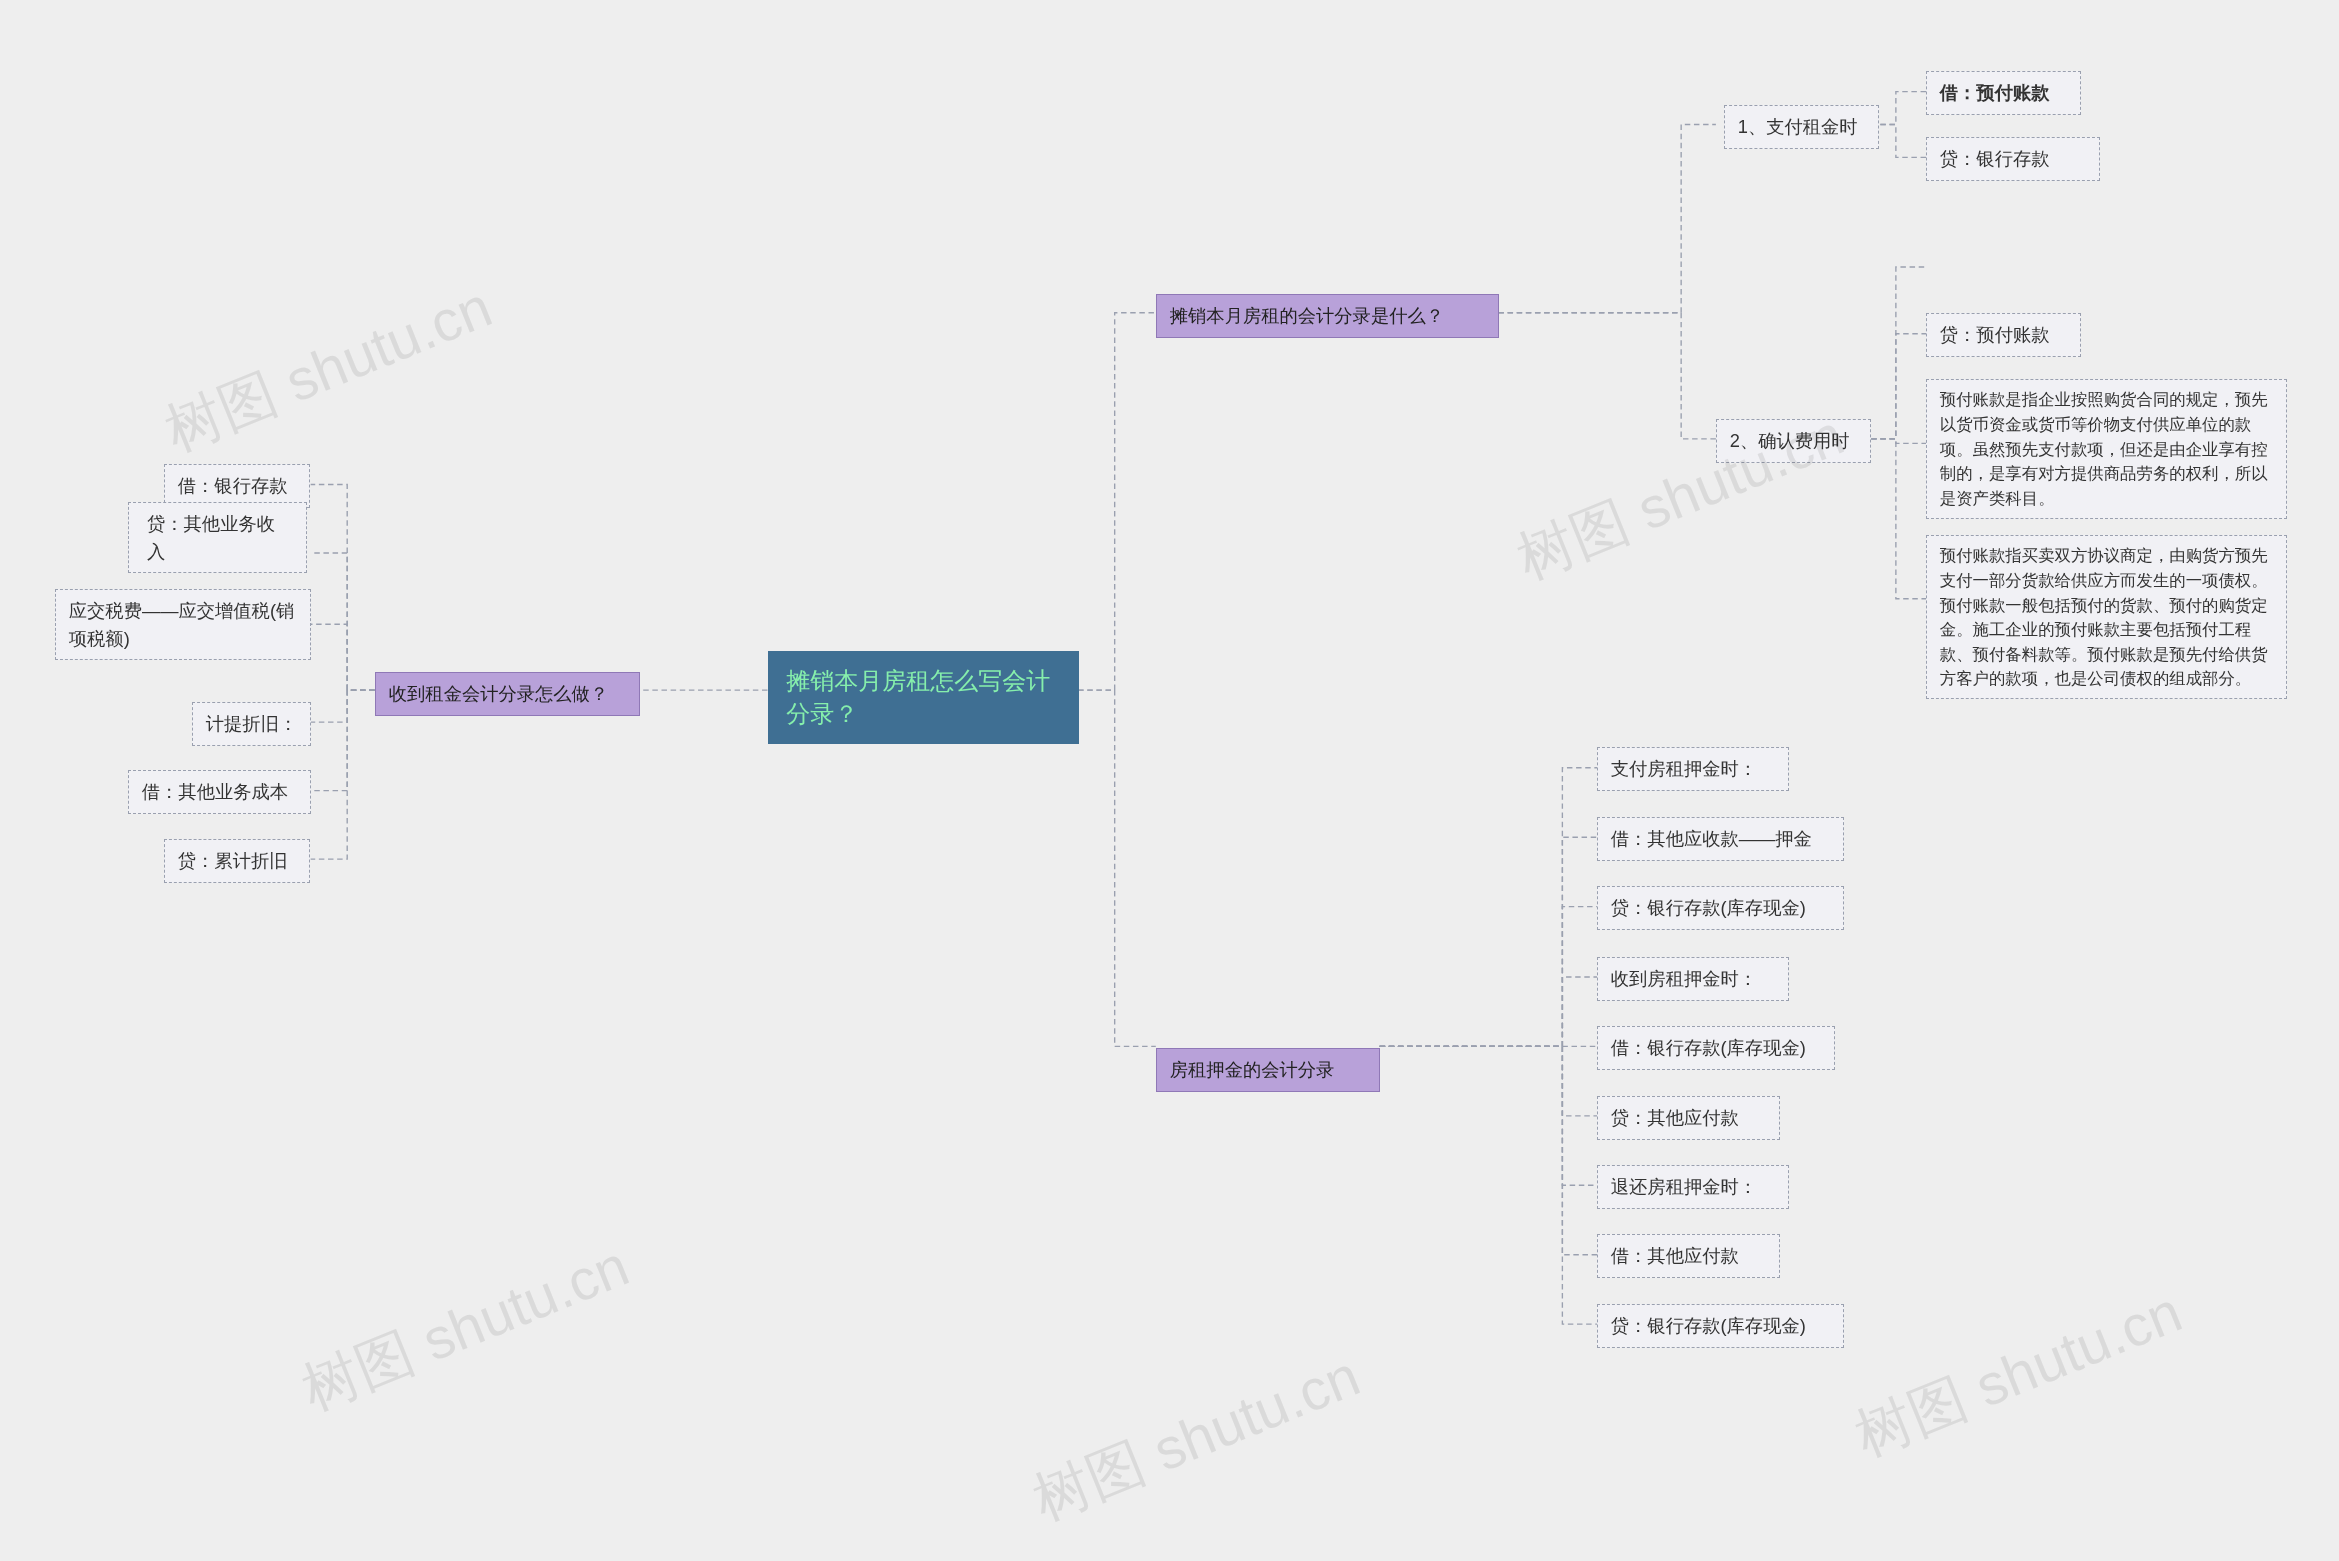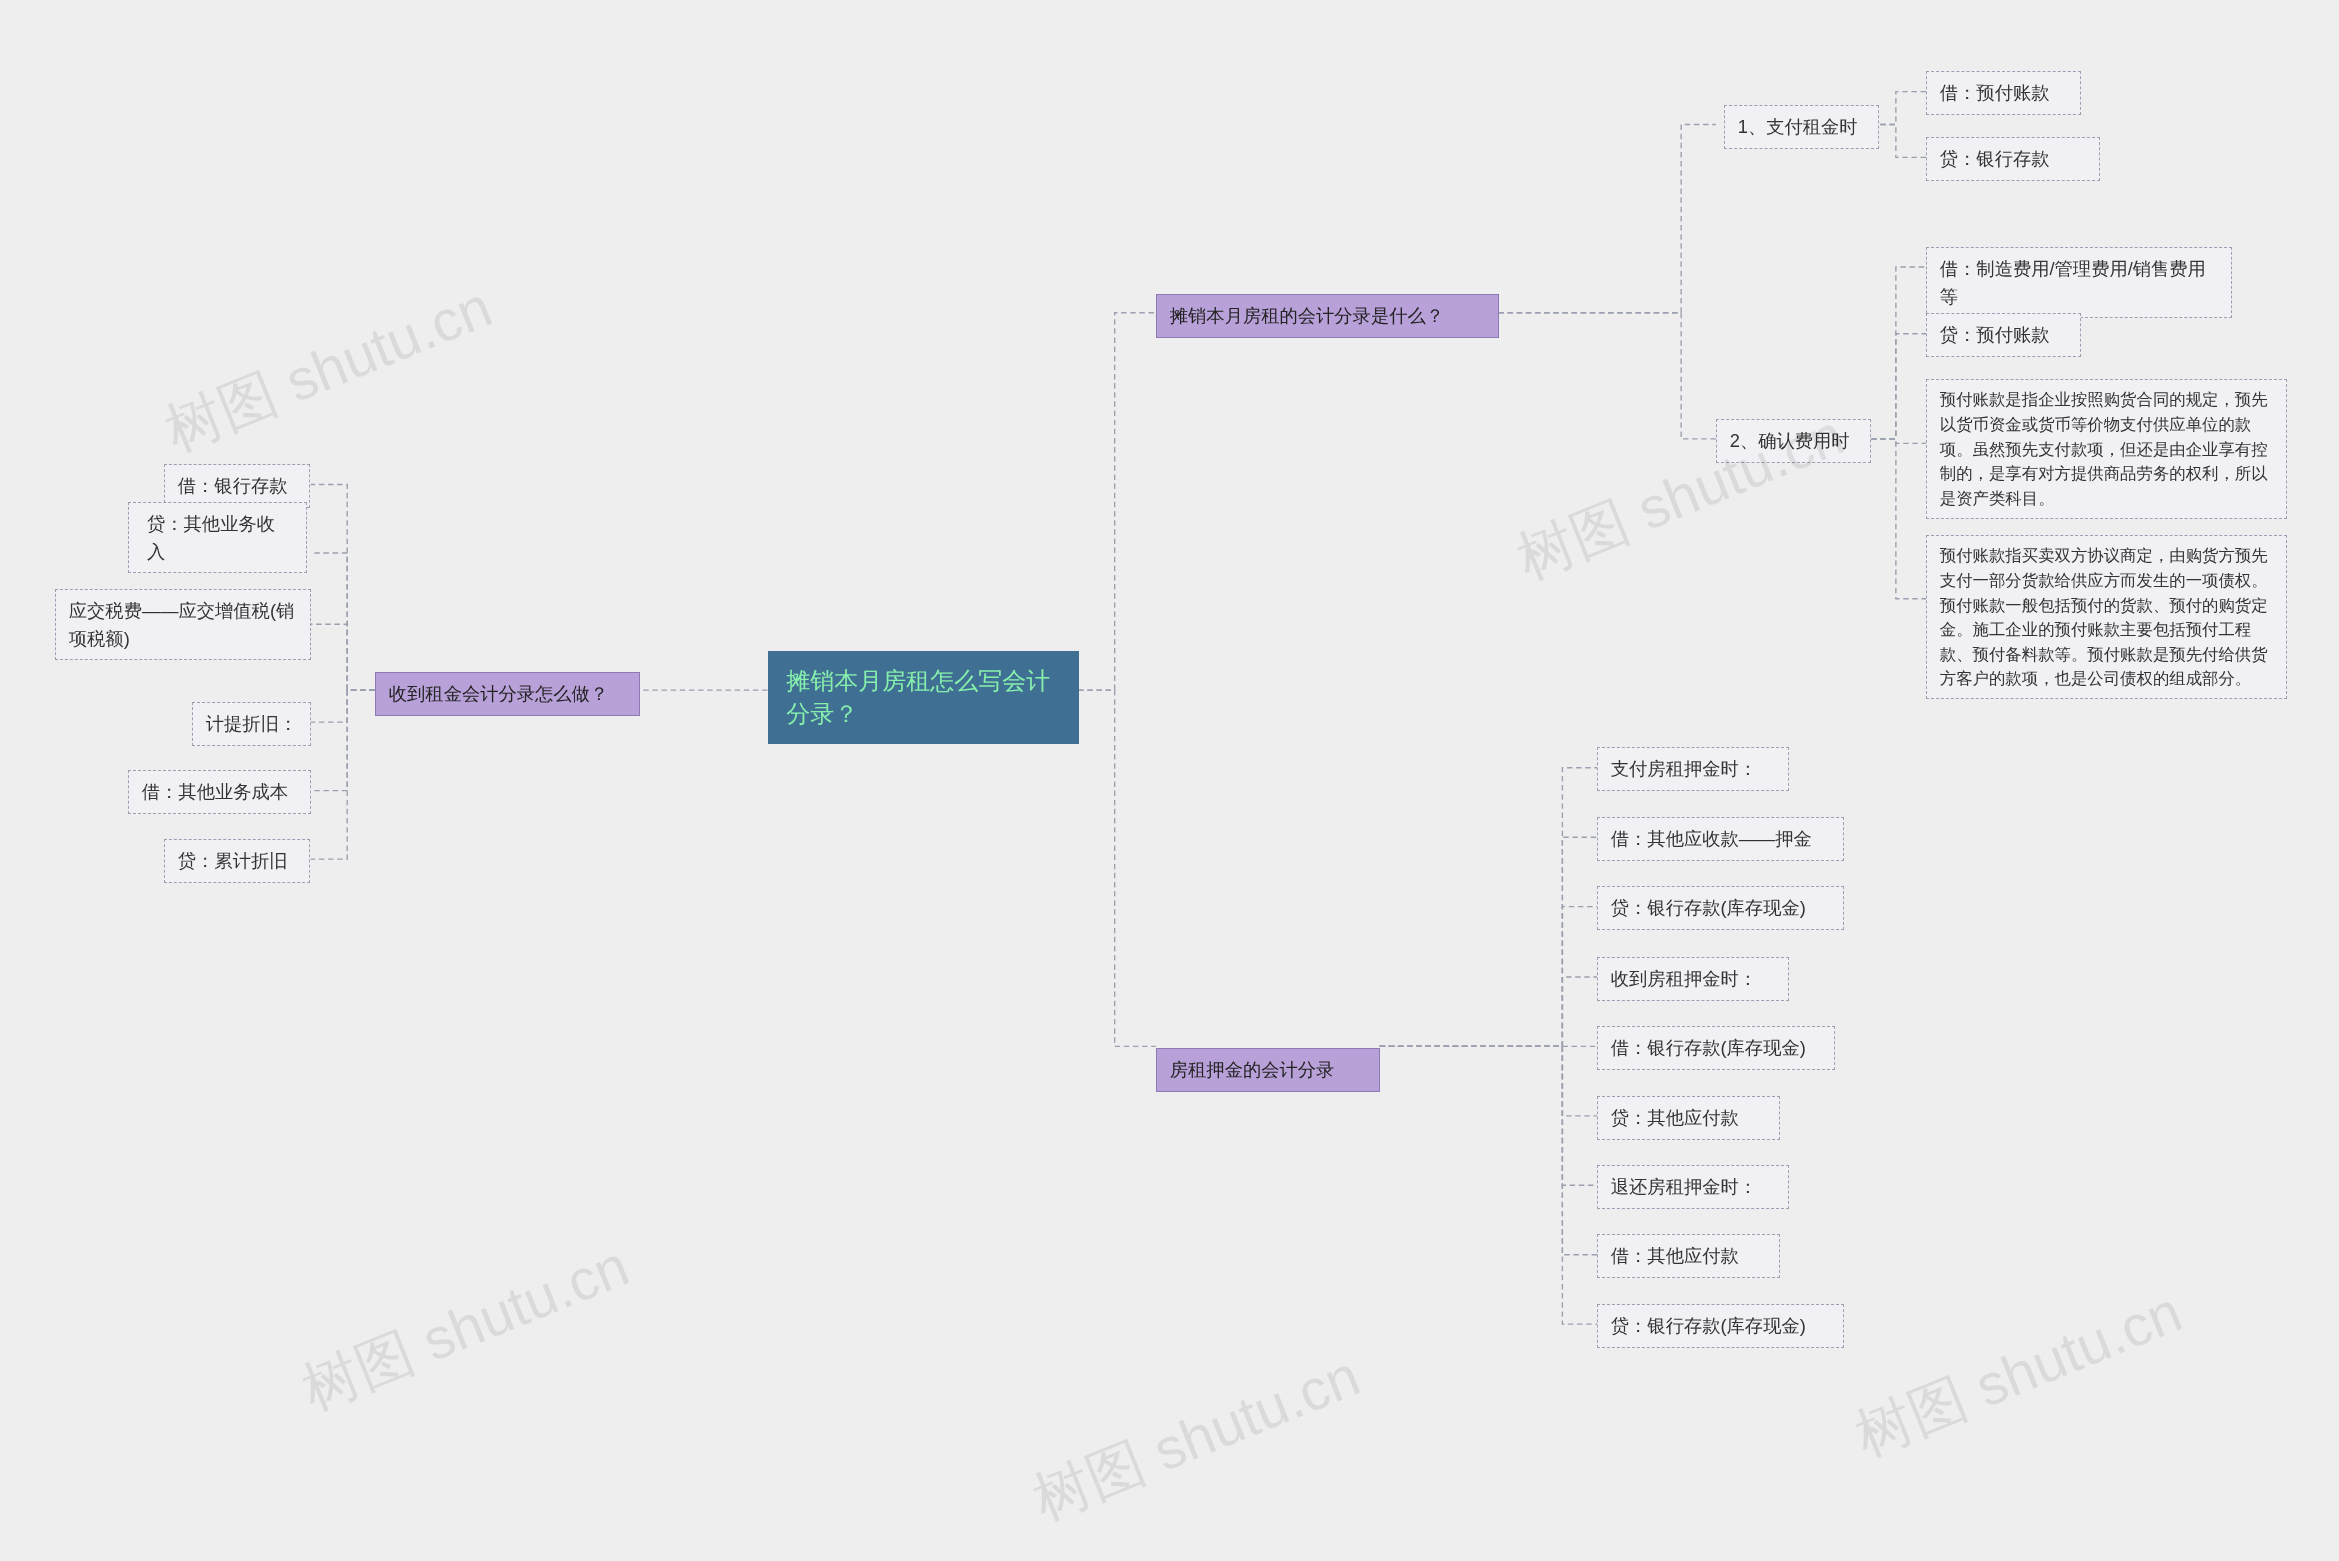--- a/index.html
+++ b/index.html
@@ -113,25 +113,24 @@
   <div class="node leaf" style="left:164px; top:464px; width:146px;">借：银行存款</div>
   <div class="node leaf" style="left:128px; top:502px; width:179px;padding-left:18px;">贷：其他业务收入</div>
   <div class="node leaf" style="left:55px;  top:589px; width:256px;">应交税费——应交增值税(销项税额)</div>
   <div class="node leaf" style="left:192px; top:702px; width:119px;">计提折旧：</div>
   <div class="node leaf" style="left:128px; top:770px; width:183px;">借：其他业务成本</div>
   <div class="node leaf" style="left:164px; top:839px; width:146px;">贷：累计折旧</div>
 
   <div class="node topic" style="left:1156px; top:294px; width:343px;">摊销本月房租的会计分录是什么？</div>
 
   <div class="node leaf" style="left:1716px; top:105px; width:155px;margin-left:8px;">1、支付租金时</div>
-  <div class="node leaf" style="left:1926px; top:71px;  width:155px;">借：预付账款</div>
+  <div class="node leaf" style="left:1926px; top:71px;  width:155px;font-weight:bold;">借：预付账款</div>
   <div class="node leaf" style="left:1926px; top:137px; width:174px;">贷：银行存款</div>
 
   <div class="node leaf" style="left:1716px; top:419px; width:155px;">2、确认费用时</div>
-  <div class="node leaf" style="left:1926px; top:247px; width:306px;">借：制造费用/管理费用/销售费用等</div>
   <div class="node leaf" style="left:1926px; top:313px; width:155px;">贷：预付账款</div>
   <div class="node leaf" style="left:1926px; top:379px; width:361px; font-size:16.4px;">预付账款是指企业按照购货合同的规定，预先以货币资金或货币等价物支付供应单位的款项。虽然预先支付款项，但还是由企业享有控制的，是享有对方提供商品劳务的权利，所以是资产类科目。</div>
   <div class="node leaf" style="left:1926px; top:535px; width:361px; font-size:16.4px;">预付账款指买卖双方协议商定，由购货方预先支付一部分货款给供应方而发生的一项债权。预付账款一般包括预付的货款、预付的购货定金。施工企业的预付账款主要包括预付工程款、预付备料款等。预付账款是预先付给供货方客户的款项，也是公司债权的组成部分。</div>
 
   <div class="node topic" style="left:1156px; top:1028px; width:224px;margin-top:20px;">房租押金的会计分录</div>
 
   <div class="node leaf" style="left:1597px; top:747px;  width:192px;">支付房租押金时：</div>
   <div class="node leaf" style="left:1597px; top:817px;  width:247px;">借：其他应收款——押金</div>
   <div class="node leaf" style="left:1597px; top:886px;  width:247px;">贷：银行存款(库存现金)</div>
   <div class="node leaf" style="left:1597px; top:957px; width:192px;">收到房租押金时：</div>

